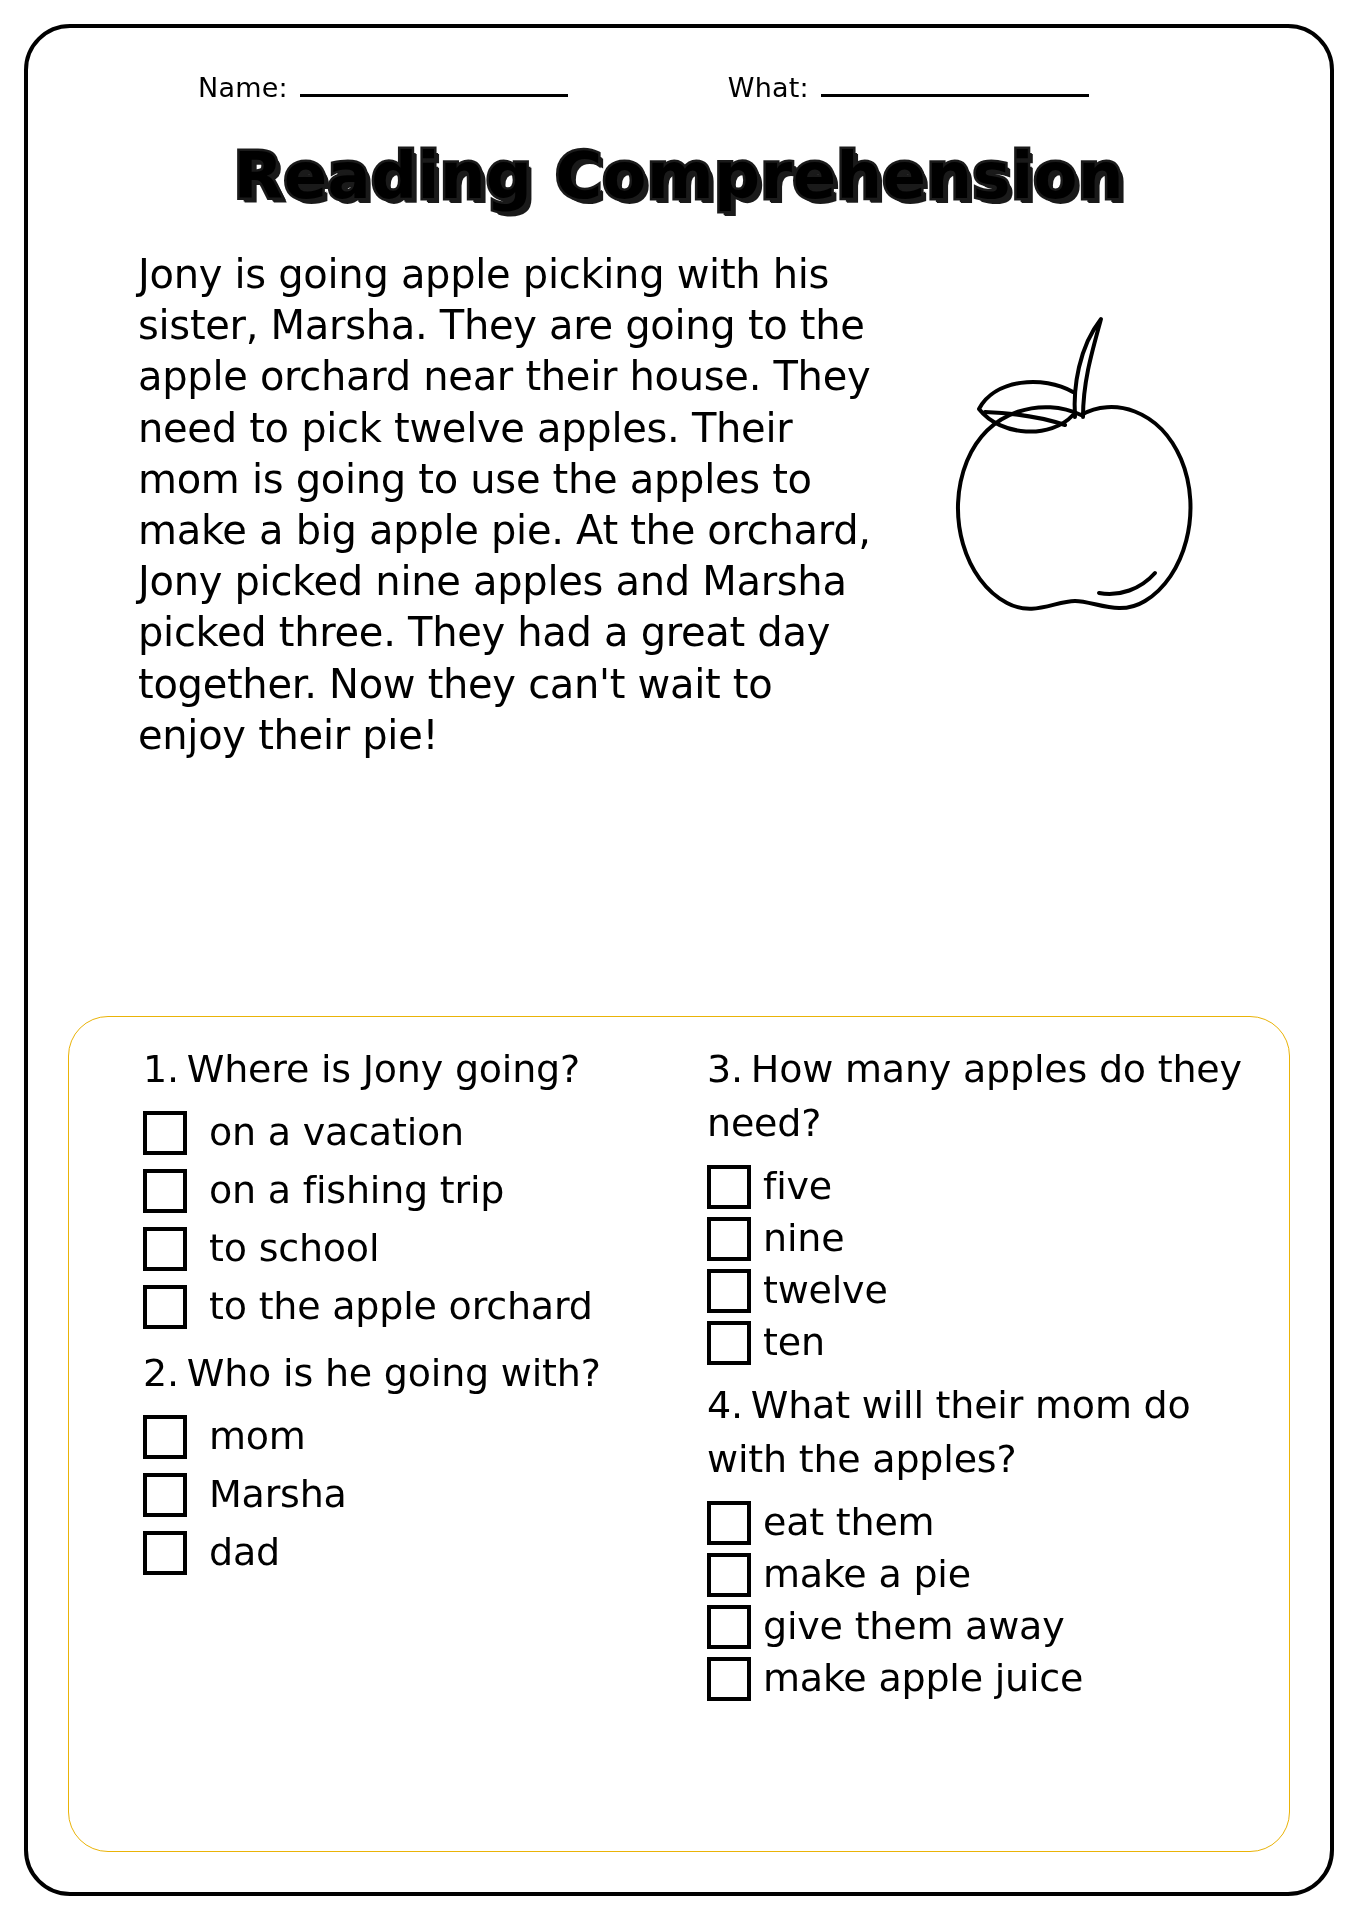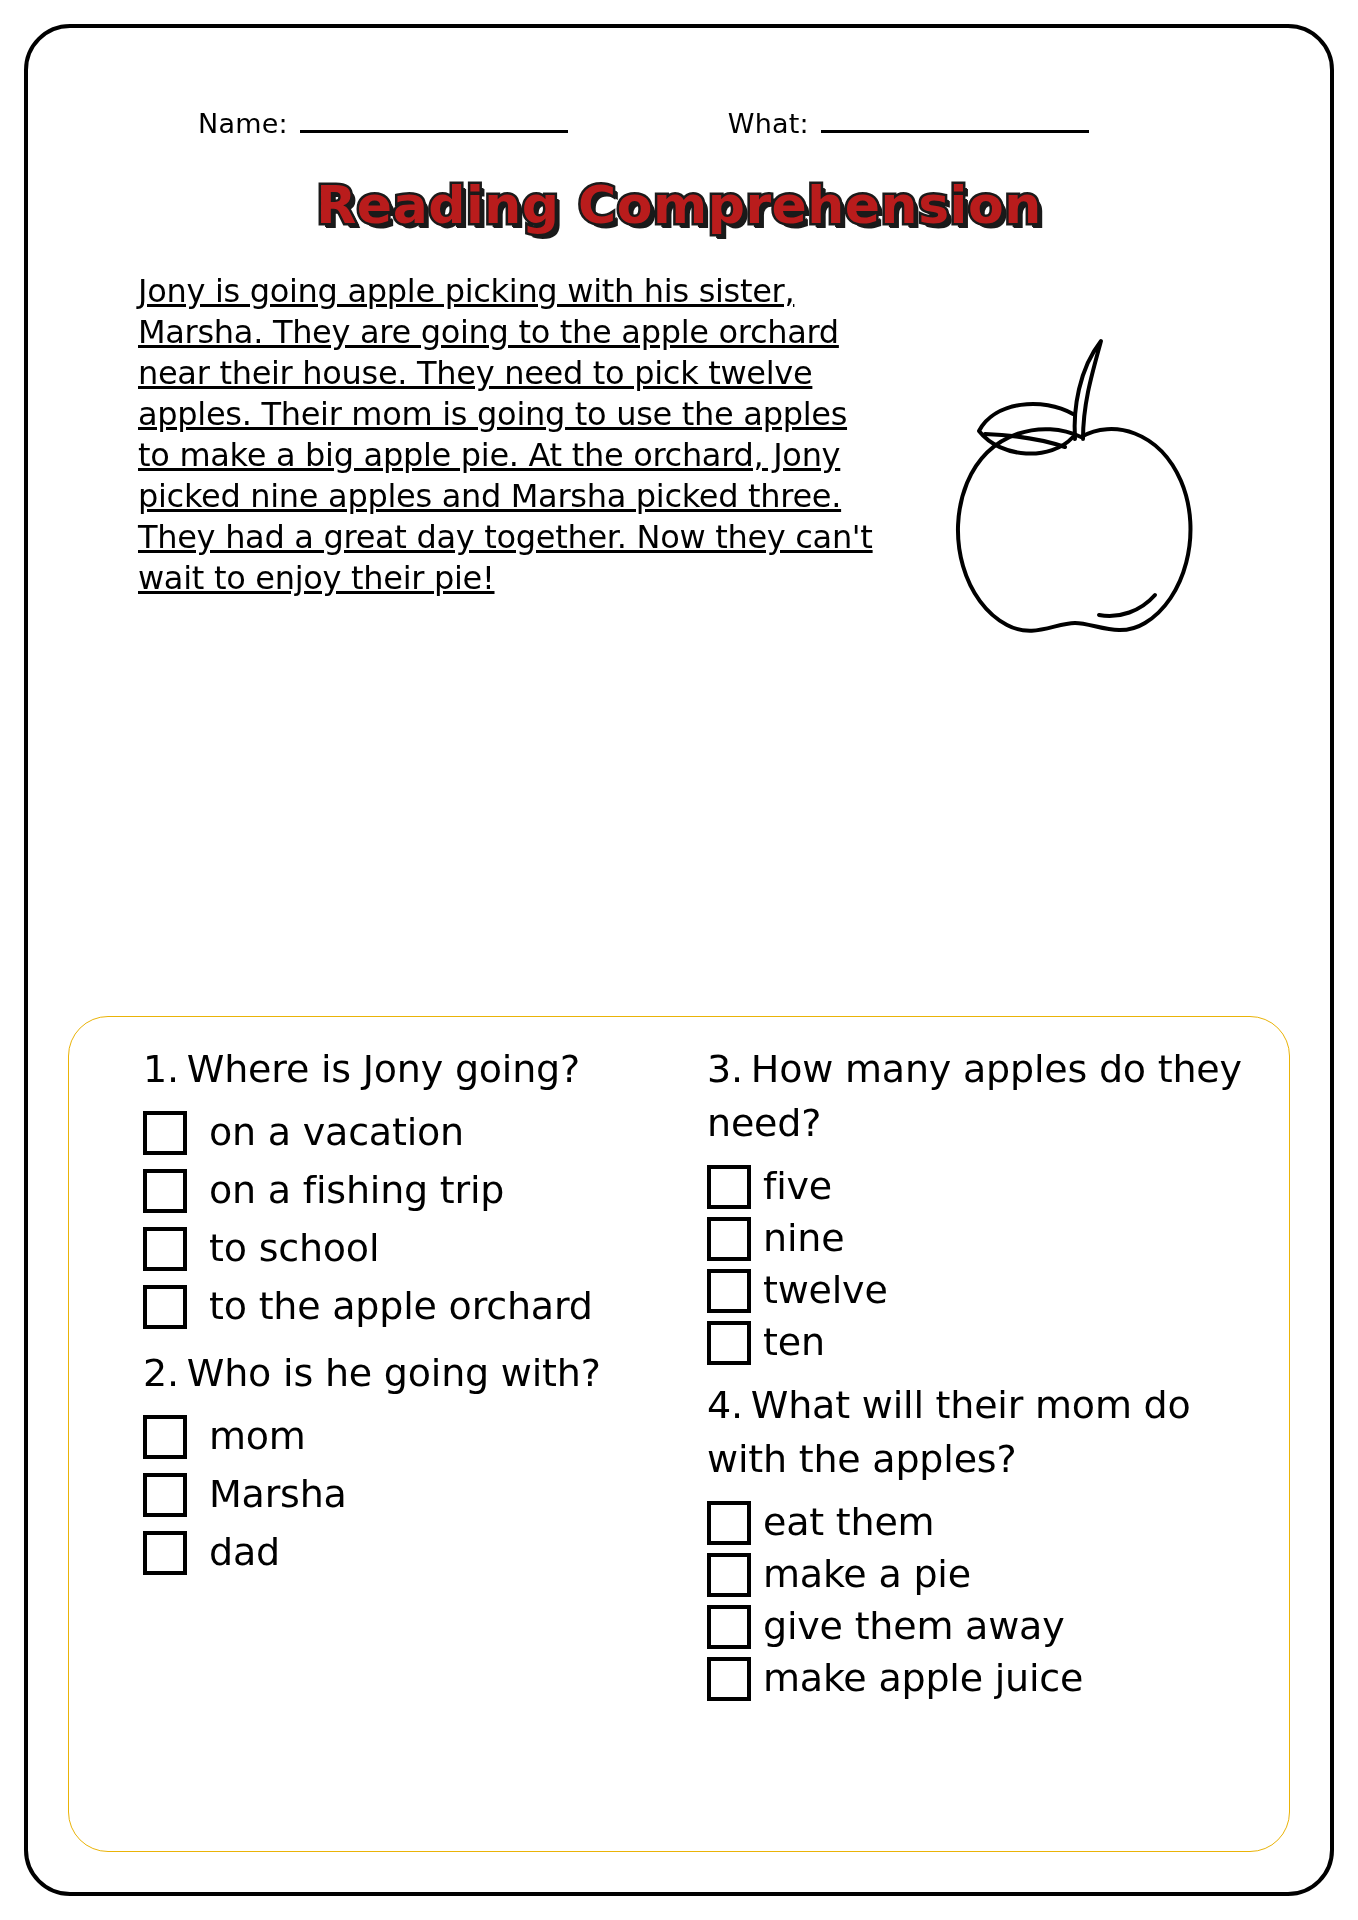--- a/index.html
+++ b/index.html
@@ -43,21 +43,20 @@
     font-family: "DejaVu Sans", sans-serif;
   }
   .field {
     display: flex;
     align-items: baseline;
     white-space: nowrap;
   }
   .field-label {
     font-size: 27px;
     letter-spacing: 0.2px;
-    margin-top: 36px;
   }
   .field-rule {
     display: inline-block;
     width: 268px;
     border-bottom: 3px solid #000000;
     margin-left: 12px;
     height: 1px;
   }
   .field.date {
     margin-left: 160px;
@@ -66,44 +65,43 @@
   
   .title-wrap {
     text-align: center;
     margin-top: 36px;
     margin-bottom: 6px;
   }
   .title {
     display: inline-block;
     font-family: "DejaVu Sans", sans-serif;
     font-weight: bold;
-    font-size: 52px;
+    font-size: 64px;
     letter-spacing: 0.5px;
-    color: #b91c1c;
+    color: #000000;
     -webkit-text-stroke: 5px #1a1a1a;
     paint-order: stroke fill;
     text-shadow:
        4px 4px 0 #1a1a1a,
        5px 5px 0 #1a1a1a;
   }
 
   
   .passage-row {
     display: flex;
     align-items: flex-start;
     margin-top: 36px;
     padding-left: 70px;
     padding-right: 22px;
   }
   .passage {
     width: 740px;
-    font-size: 32px;
+    font-size: 40px;
     line-height: 1.28;
     letter-spacing: -0.3px;
-    text-decoration: underline;
   }
   .apple-box {
     flex: 1;
     display: flex;
     justify-content: center;
     padding-top: 48px;
   }
 
   
   .qpanel {

